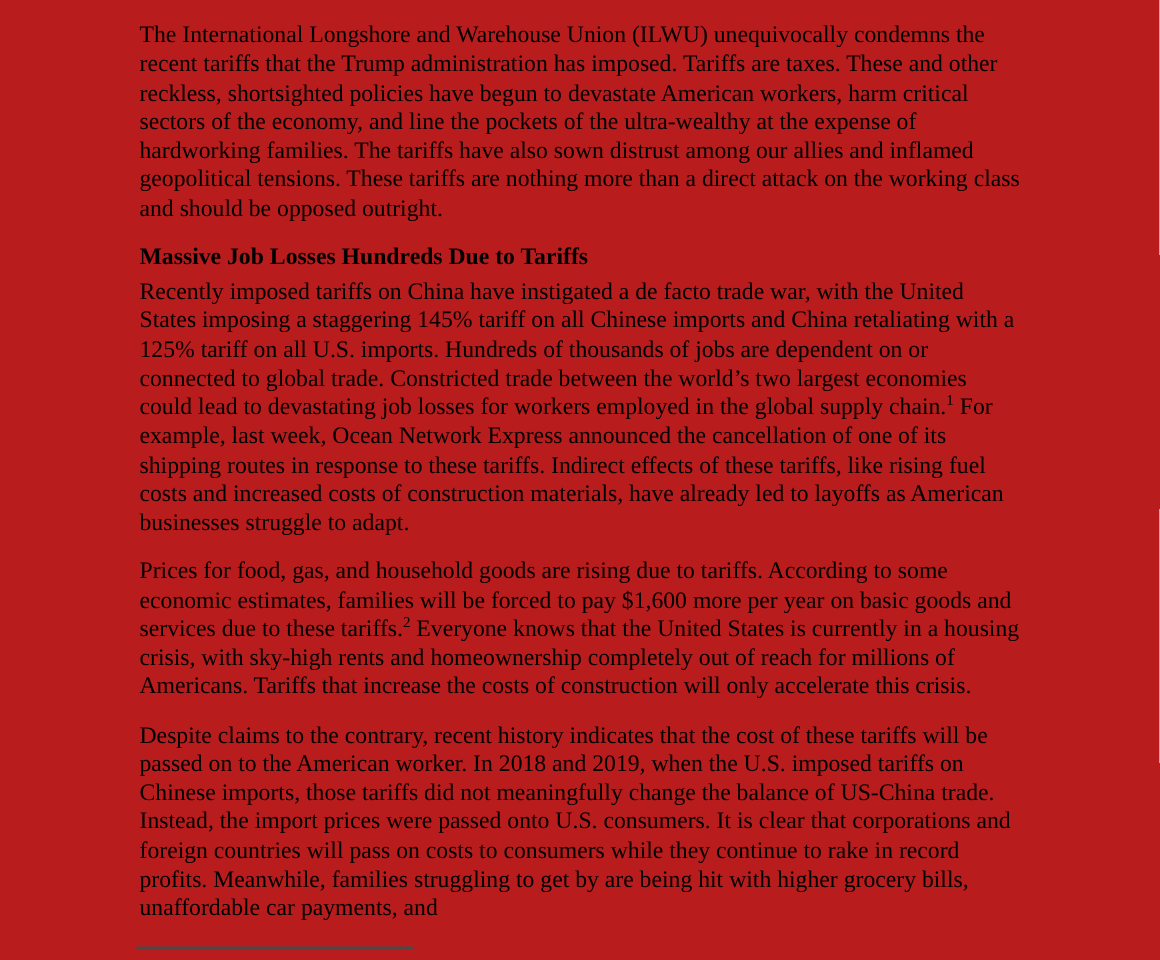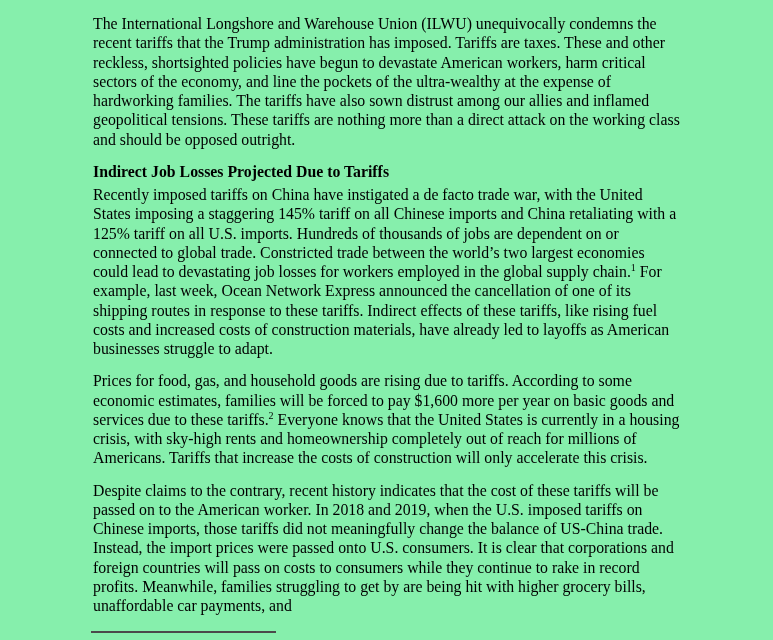--- a/index.html
+++ b/index.html
@@ -4,21 +4,21 @@
 <style>
   html, body {
     margin: 0;
     padding: 0;
     background: #ffffff;
   }
   .page {
     position: relative;
     width: 773px;
     height: 640px;
-    background: #86efac;
+    background: #b91c1c;
     overflow: hidden;
     font-family: "Liberation Serif", serif;
     color: #000000;
   }
   .text-col {
     position: absolute;
     left: 93px;
     top: 14px;
     width: 589px;
     font-size: 15.8px;
@@ -49,19 +49,19 @@
     height: 0;
     border-top: 2px solid #4a4a4a;
   }
 </style>
 </head>
 <body>
 
 <div class="page">
   <div class="text-col">
       <p class="para"><span class="text-run">The International Longshore and Warehouse Union (ILWU) unequivocally condemns the recent tariffs that the Trump administration has imposed. Tariffs are taxes. These and other reckless, shortsighted policies have begun to devastate American workers, harm critical sectors of the economy, and line the pockets of the ultra-wealthy at the expense of hardworking families. The tariffs have also sown distrust among our allies and inflamed geopolitical tensions. These tariffs are nothing more than a direct attack on the working class and should be opposed outright.</span></p>
-      <h2 class="heading"><span class="text-run">Indirect Job Losses Projected Due to Tariffs</span></h2>
+      <h2 class="heading"><span class="text-run">Massive Job Losses Hundreds Due to Tariffs</span></h2>
       <p class="para"><span class="text-run">Recently imposed tariffs on China have instigated a de facto trade war, with the United States imposing a staggering 145% tariff on all Chinese imports and China retaliating with a 125% tariff on all U.S. imports. Hundreds of thousands of jobs are dependent on or connected to global trade. Constricted trade between the world’s two largest economies could lead to devastating job losses for workers employed in the global supply chain.</span><sup class="footref">1</sup><span class="text-run"> For example, last week, Ocean Network Express announced the cancellation of one of its shipping routes in response to these tariffs. Indirect effects of these tariffs, like rising fuel costs and increased costs of construction materials, have already led to layoffs as American businesses struggle to adapt.</span></p>
       <p class="para"><span class="text-run">Prices for food, gas, and household goods are rising due to tariffs. According to some economic estimates, families will be forced to pay $1,600 more per year on basic goods and services due to these tariffs.</span><sup class="footref">2</sup><span class="text-run"> Everyone knows that the United States is currently in a housing crisis, with sky-high rents and homeownership completely out of reach for millions of Americans. Tariffs that increase the costs of construction will only accelerate this crisis.</span></p>
       <p class="para"><span class="text-run">Despite claims to the contrary, recent history indicates that the cost of these tariffs will be passed on to the American worker. In 2018 and 2019, when the U.S. imposed tariffs on Chinese imports, those tariffs did not meaningfully change the balance of US-China trade. Instead, the import prices were passed onto U.S. consumers. It is clear that corporations and foreign countries will pass on costs to consumers while they continue to rake in record profits. Meanwhile, families struggling to get by are being hit with higher grocery bills, unaffordable car payments, and</span></p>
     </div>
   <div class="footnote-sep"></div>
 </div>
 
 </body></html>

